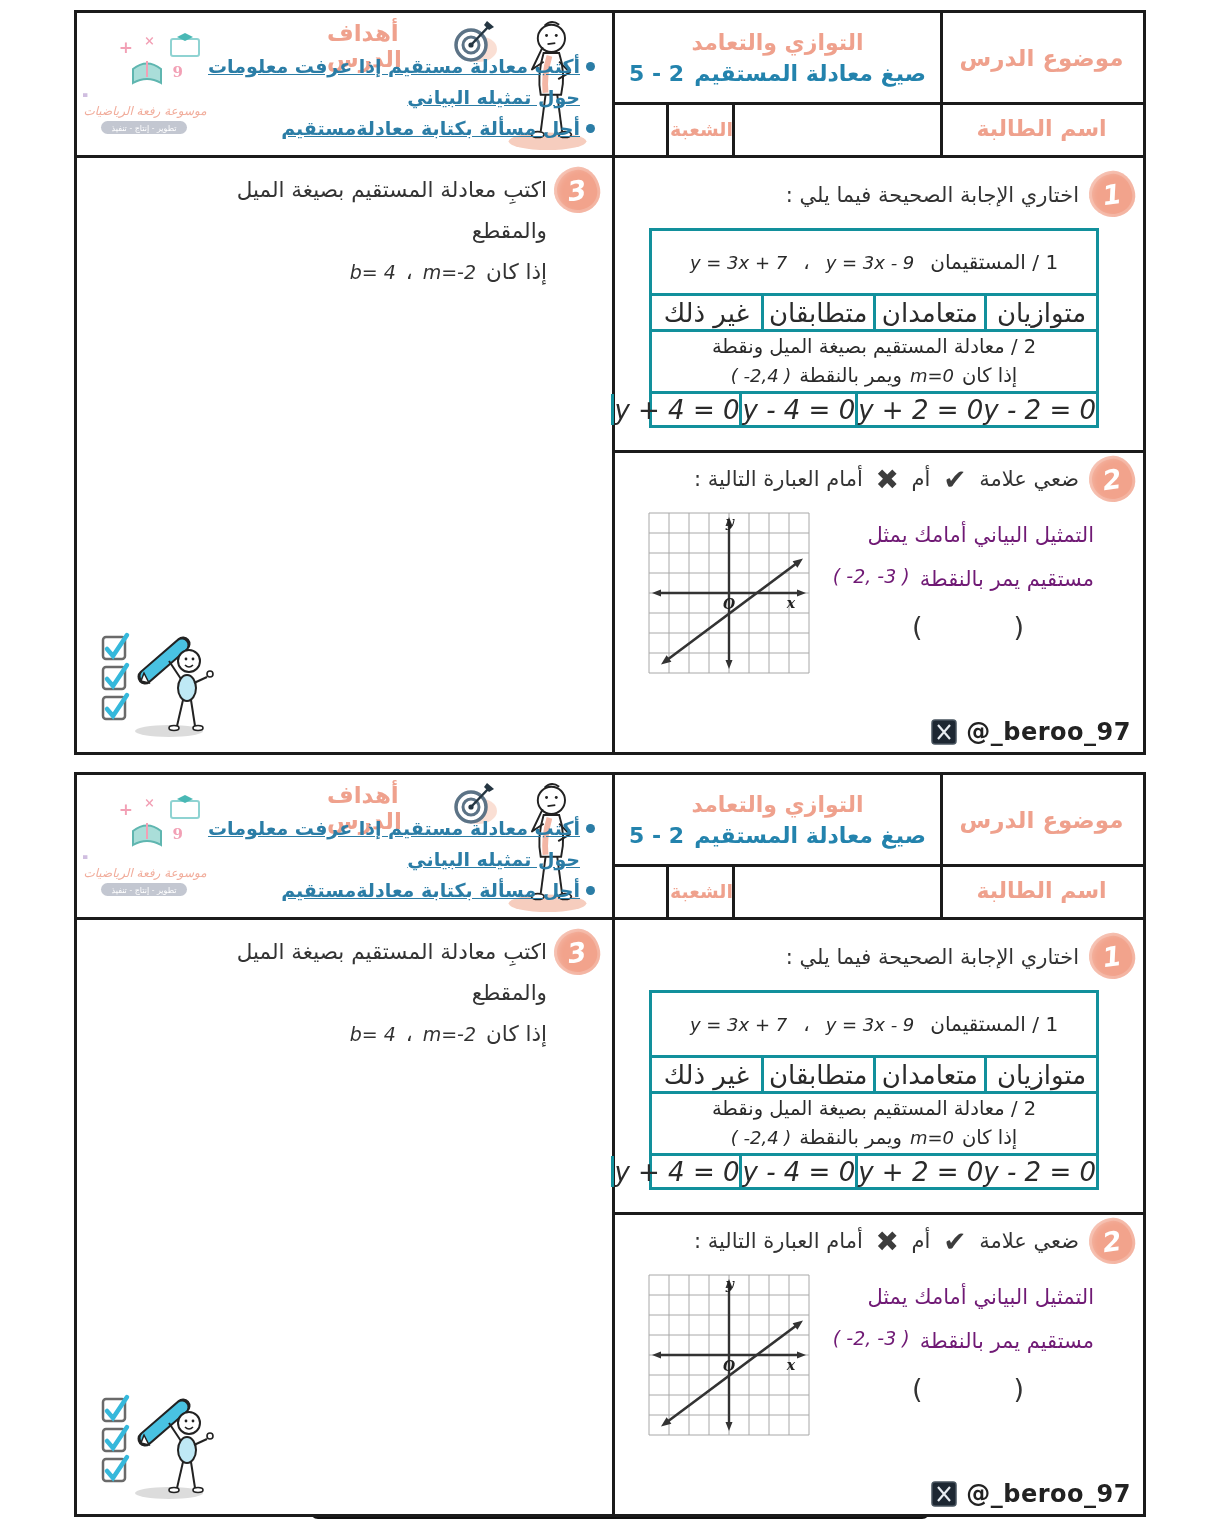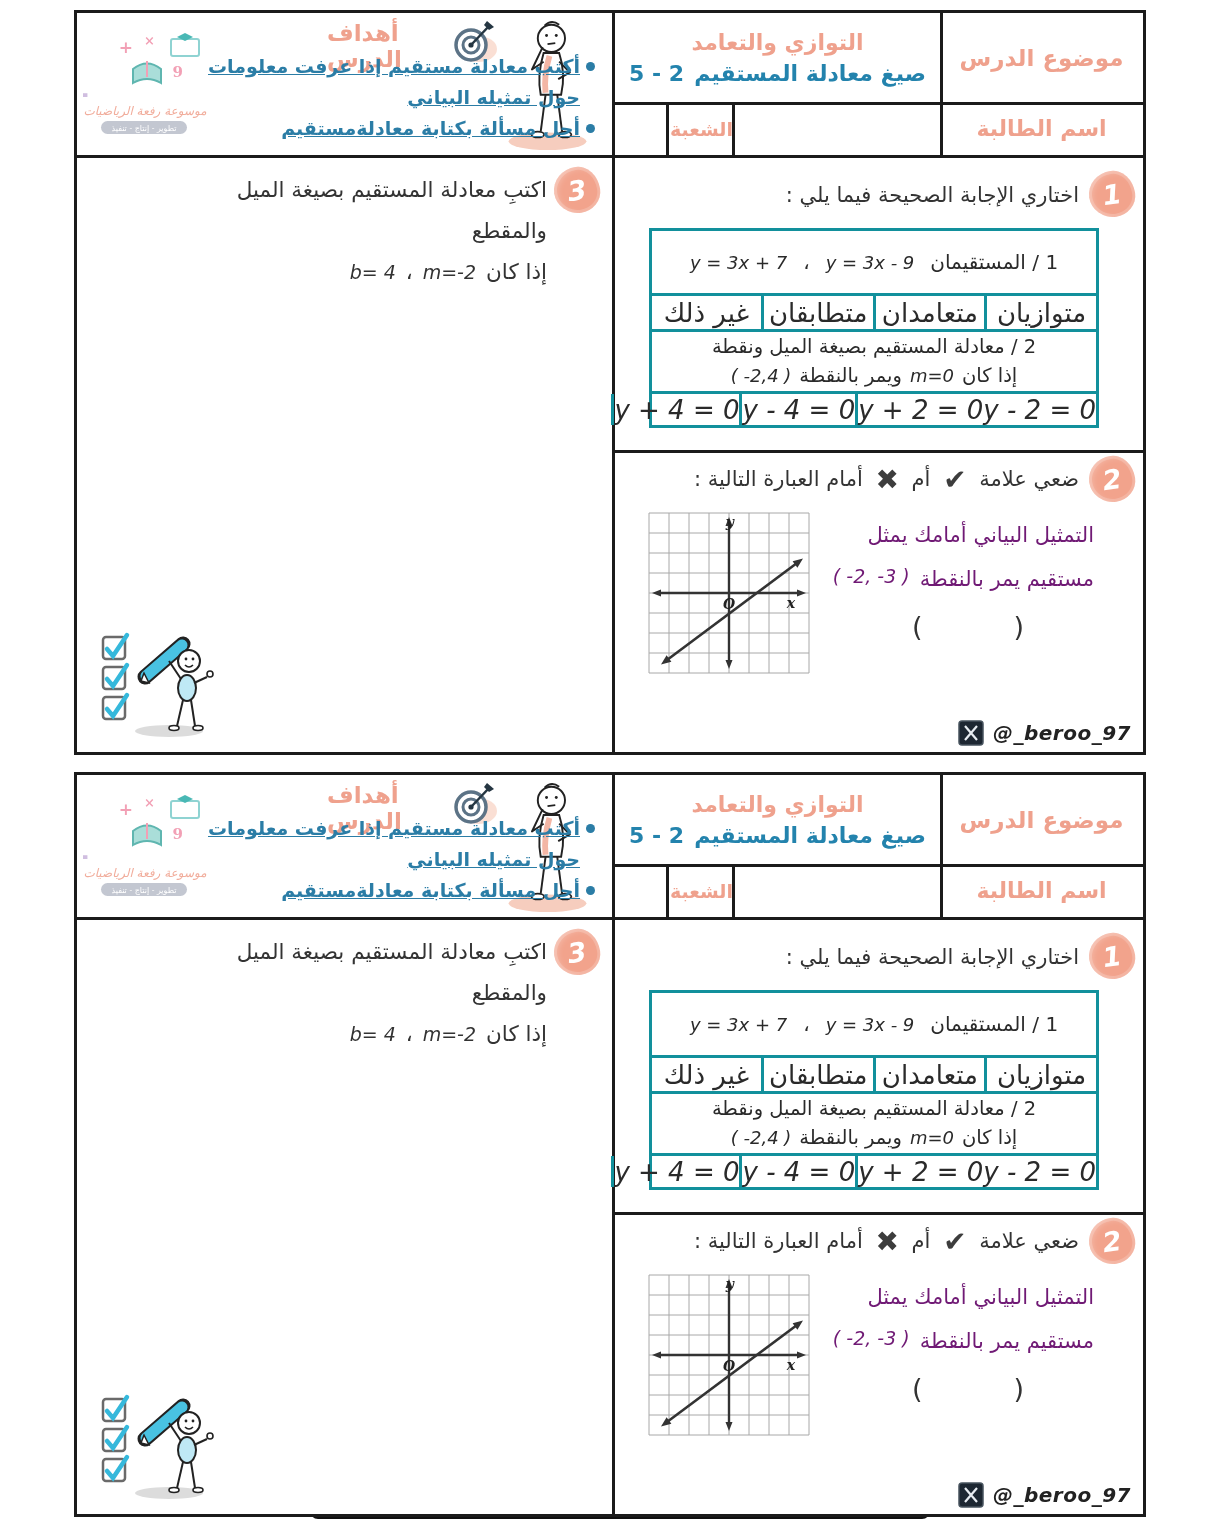--- a/index.html
+++ b/index.html
@@ -49,21 +49,21 @@
   .q3-text{position:absolute;left:90px;top:157px;width:380px;text-align:right;font-size:21.5px;
            color:#333;line-height:1.9;}
   .q3-text .l2{display:flex;gap:10px;justify-content:flex-start;align-items:center;}
   
   .obj-title{position:absolute;left:250px;top:7px;width:132px;font-size:23px;text-align:left;z-index:2;}
   .obj-list{position:absolute;left:88px;top:38px;width:430px;z-index:2;}
   .obj-item{display:flex;gap:6px;font-size:19px;line-height:1.62;color:#2b7da6;font-weight:bold;text-align:right;text-decoration:underline;}
   .obj-item .dot{flex:0 0 9px;width:9px;height:9px;border-radius:50%;background:#2b7da6;margin-top:11px;}
   
   .handle{position:absolute;right:12px;bottom:6px;display:flex;direction:ltr;gap:9px;align-items:center;}
-  .handle .txt{font-size:20px;font-weight:bold;font-style:italic;color:#222;letter-spacing:.5px;}
+  .handle .txt{font-size:24px;font-weight:bold;color:#222;letter-spacing:.5px;}
   .bottom-bar{position:absolute;left:310px;top:1503px;width:620px;height:16px;background:#101010;border-radius:9px;}
   svg text{font-family:"DejaVu Serif",serif;}
 </style>
 </head>
 <body>
 
 <div id="page" class="page">
   <div class="bottom-bar"></div>
 <section class="sheet" style="top: 10px;">
 

